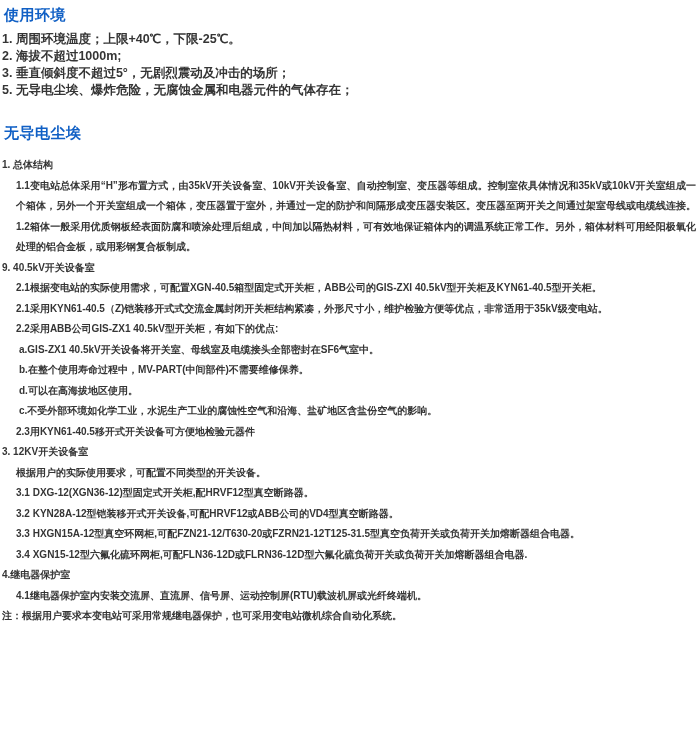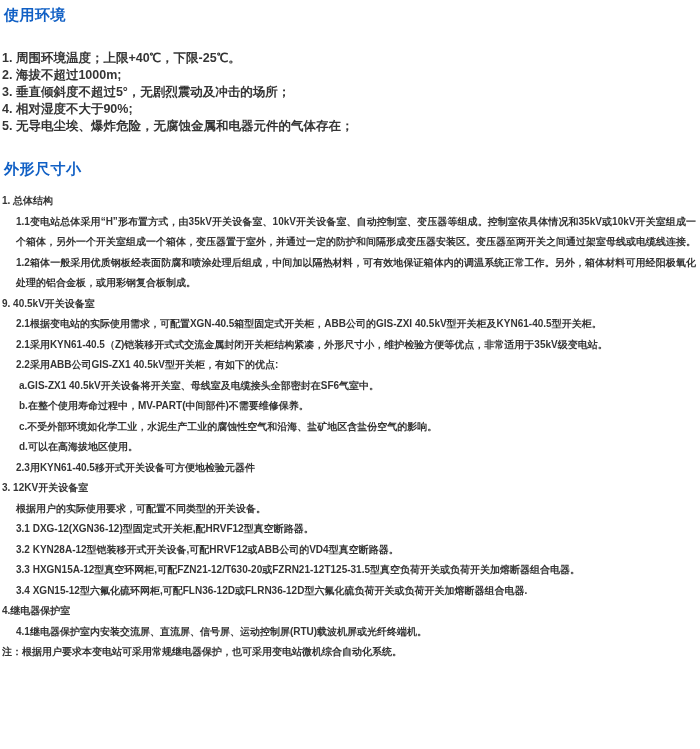--- a/index.html
+++ b/index.html
@@ -19,21 +19,21 @@
   }
   .sec-title {
     font-size: 15px;
     line-height: 19px;
     color: var(--heading-color, #1160c5);
     margin: 0 0 0 2px;
     letter-spacing: 0.5px;
     font-family: Liberation Mono, monospace;
   }
   .env-list {
-    margin-top: 24px;
+    margin-top: 5px;
   }
   .env-list .line {
     margin: 0;
     font-size: 12.5px;
     line-height: 17px;
     white-space: nowrap;
   }
   .section-features {
     margin-top: 26px;
   }
@@ -54,39 +54,38 @@
 <body>
 
 <div class="doc">
 
   <div class="section-env">
     <h2 class="sec-title">使用环境</h2>
     <div class="env-list">
       <p class="line">1. 周围环境温度；上限+40℃，下限-25℃。</p>
       <p class="line">2. 海拔不超过1000m;</p>
       <p class="line">3. 垂直倾斜度不超过5°，无剧烈震动及冲击的场所；</p>
-      <p class="line">4. 相对湿度不大于90%;</p>
       <p class="line">5. 无导电尘埃、爆炸危险，无腐蚀金属和电器元件的气体存在；</p>
     </div>
   </div>
 
   <div class="section-features">
-    <h2 class="sec-title">外形尺寸小</h2>
+    <h2 class="sec-title">无导电尘埃</h2>
     <div class="feature-list">
       <p class="line lvl0">1. 总体结构</p>
       <p class="line lvl1">1.1变电站总体采用“H”形布置方式，由35kV开关设备室、10kV开关设备室、自动控制室、变压器等组成。控制室依具体情况和35kV或10kV开关室组成一个箱体，另外一个开关室组成一个箱体，变压器置于室外，并通过一定的防护和间隔形成变压器安装区。变压器至两开关之间通过架室母线或电缆线连接。</p>
       <p class="line lvl1">1.2箱体一般采用优质钢板经表面防腐和喷涂处理后组成，中间加以隔热材料，可有效地保证箱体内的调温系统正常工作。另外，箱体材料可用经阳极氧化处理的铝合金板，或用彩钢复合板制成。</p>
       <p class="line lvl0">9. 40.5kV开关设备室</p>
       <p class="line lvl1">2.1根据变电站的实际使用需求，可配置XGN-40.5箱型固定式开关柜，ABB公司的GIS-ZXI 40.5kV型开关柜及KYN61-40.5型开关柜。</p>
       <p class="line lvl1">2.1采用KYN61-40.5（Z)铠装移开式式交流金属封闭开关柜结构紧凑，外形尺寸小，维护检验方便等优点，非常适用于35kV级变电站。</p>
       <p class="line lvl1">2.2采用ABB公司GIS-ZX1 40.5kV型开关柜，有如下的优点:</p>
       <p class="line lvl1a">a.GIS-ZX1 40.5kV开关设备将开关室、母线室及电缆接头全部密封在SF6气室中。</p>
       <p class="line lvl1a">b.在整个使用寿命过程中，MV-PART(中间部件)不需要维修保养。</p>
+      <p class="line lvl1a">d.可以在高海拔地区使用。</p>
       <p class="line lvl1a">c.不受外部环境如化学工业，水泥生产工业的腐蚀性空气和沿海、盐矿地区含盐份空气的影响。</p>
-      <p class="line lvl1a">d.可以在高海拔地区使用。</p>
       <p class="line lvl1">2.3用KYN61-40.5移开式开关设备可方便地检验元器件</p>
       <p class="line lvl0">3. 12KV开关设备室</p>
       <p class="line lvl1">根据用户的实际使用要求，可配置不同类型的开关设备。</p>
       <p class="line lvl1">3.1 DXG-12(XGN36-12)型固定式开关柜,配HRVF12型真空断路器。</p>
       <p class="line lvl1">3.2 KYN28A-12型铠装移开式开关设备,可配HRVF12或ABB公司的VD4型真空断路器。</p>
       <p class="line lvl1">3.3 HXGN15A-12型真空环网柜,可配FZN21-12/T630-20或FZRN21-12T125-31.5型真空负荷开关或负荷开关加熔断器组合电器。</p>
       <p class="line lvl1">3.4 XGN15-12型六氟化硫环网柜,可配FLN36-12D或FLRN36-12D型六氟化硫负荷开关或负荷开关加熔断器组合电器.</p>
       <p class="line lvl0">4.继电器保护室</p>
       <p class="line lvl1">4.1继电器保护室内安装交流屏、直流屏、信号屏、运动控制屏(RTU)载波机屏或光纤终端机。</p>
       <p class="line lvl0">注：根据用户要求本变电站可采用常规继电器保护，也可采用变电站微机综合自动化系统。</p>

